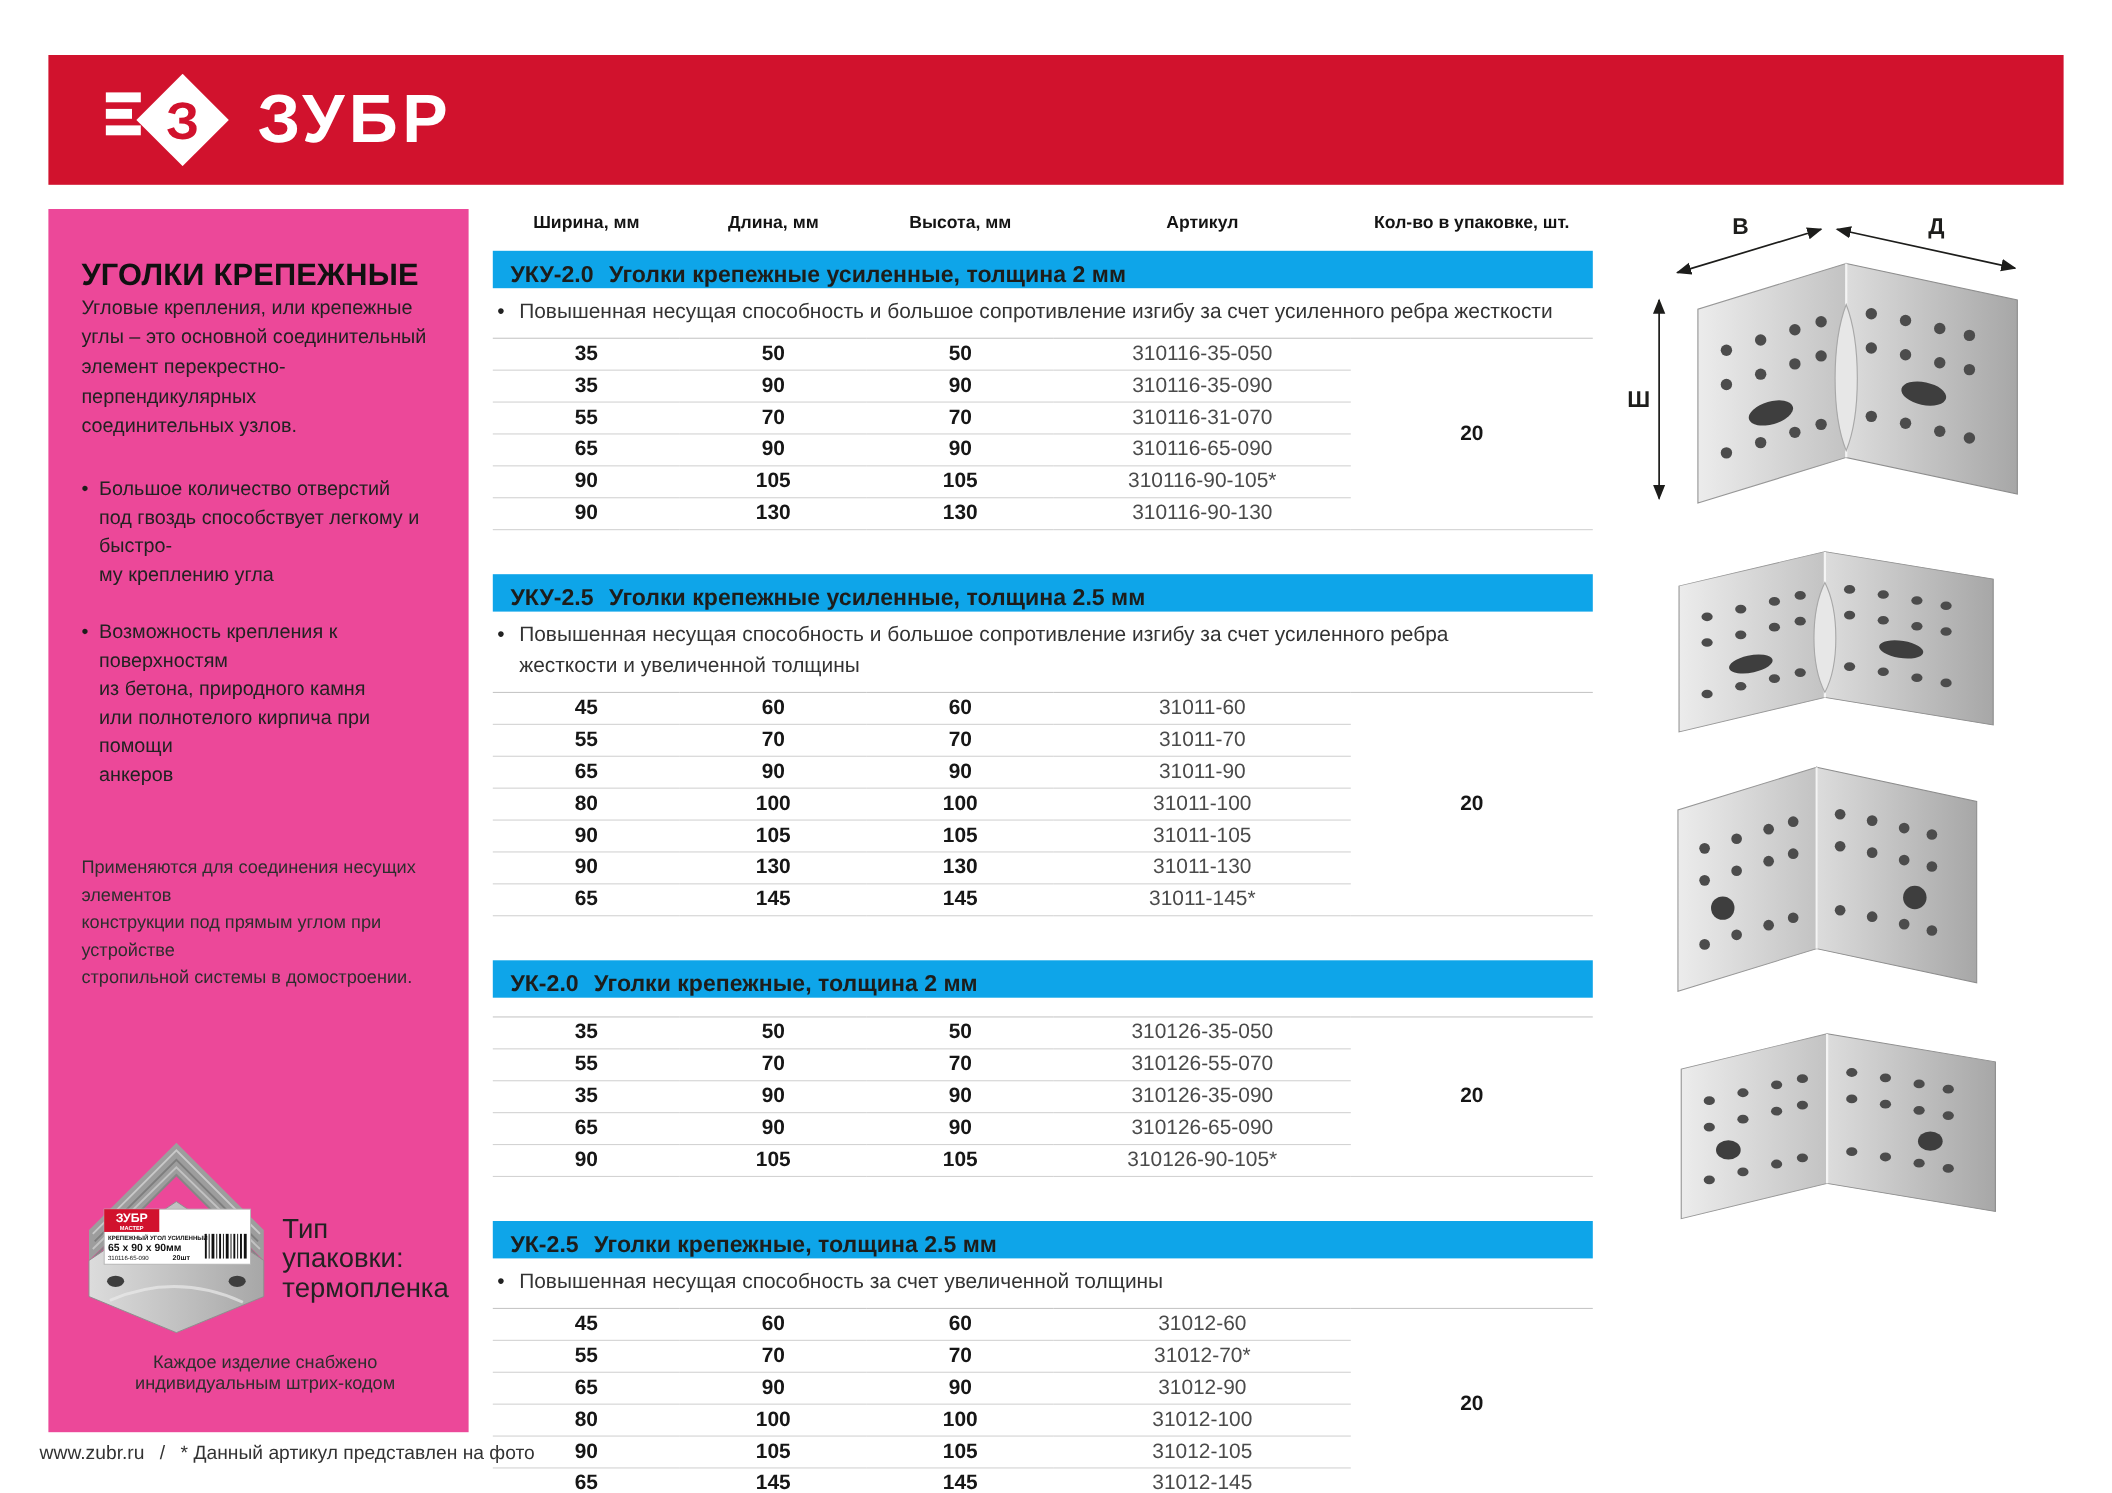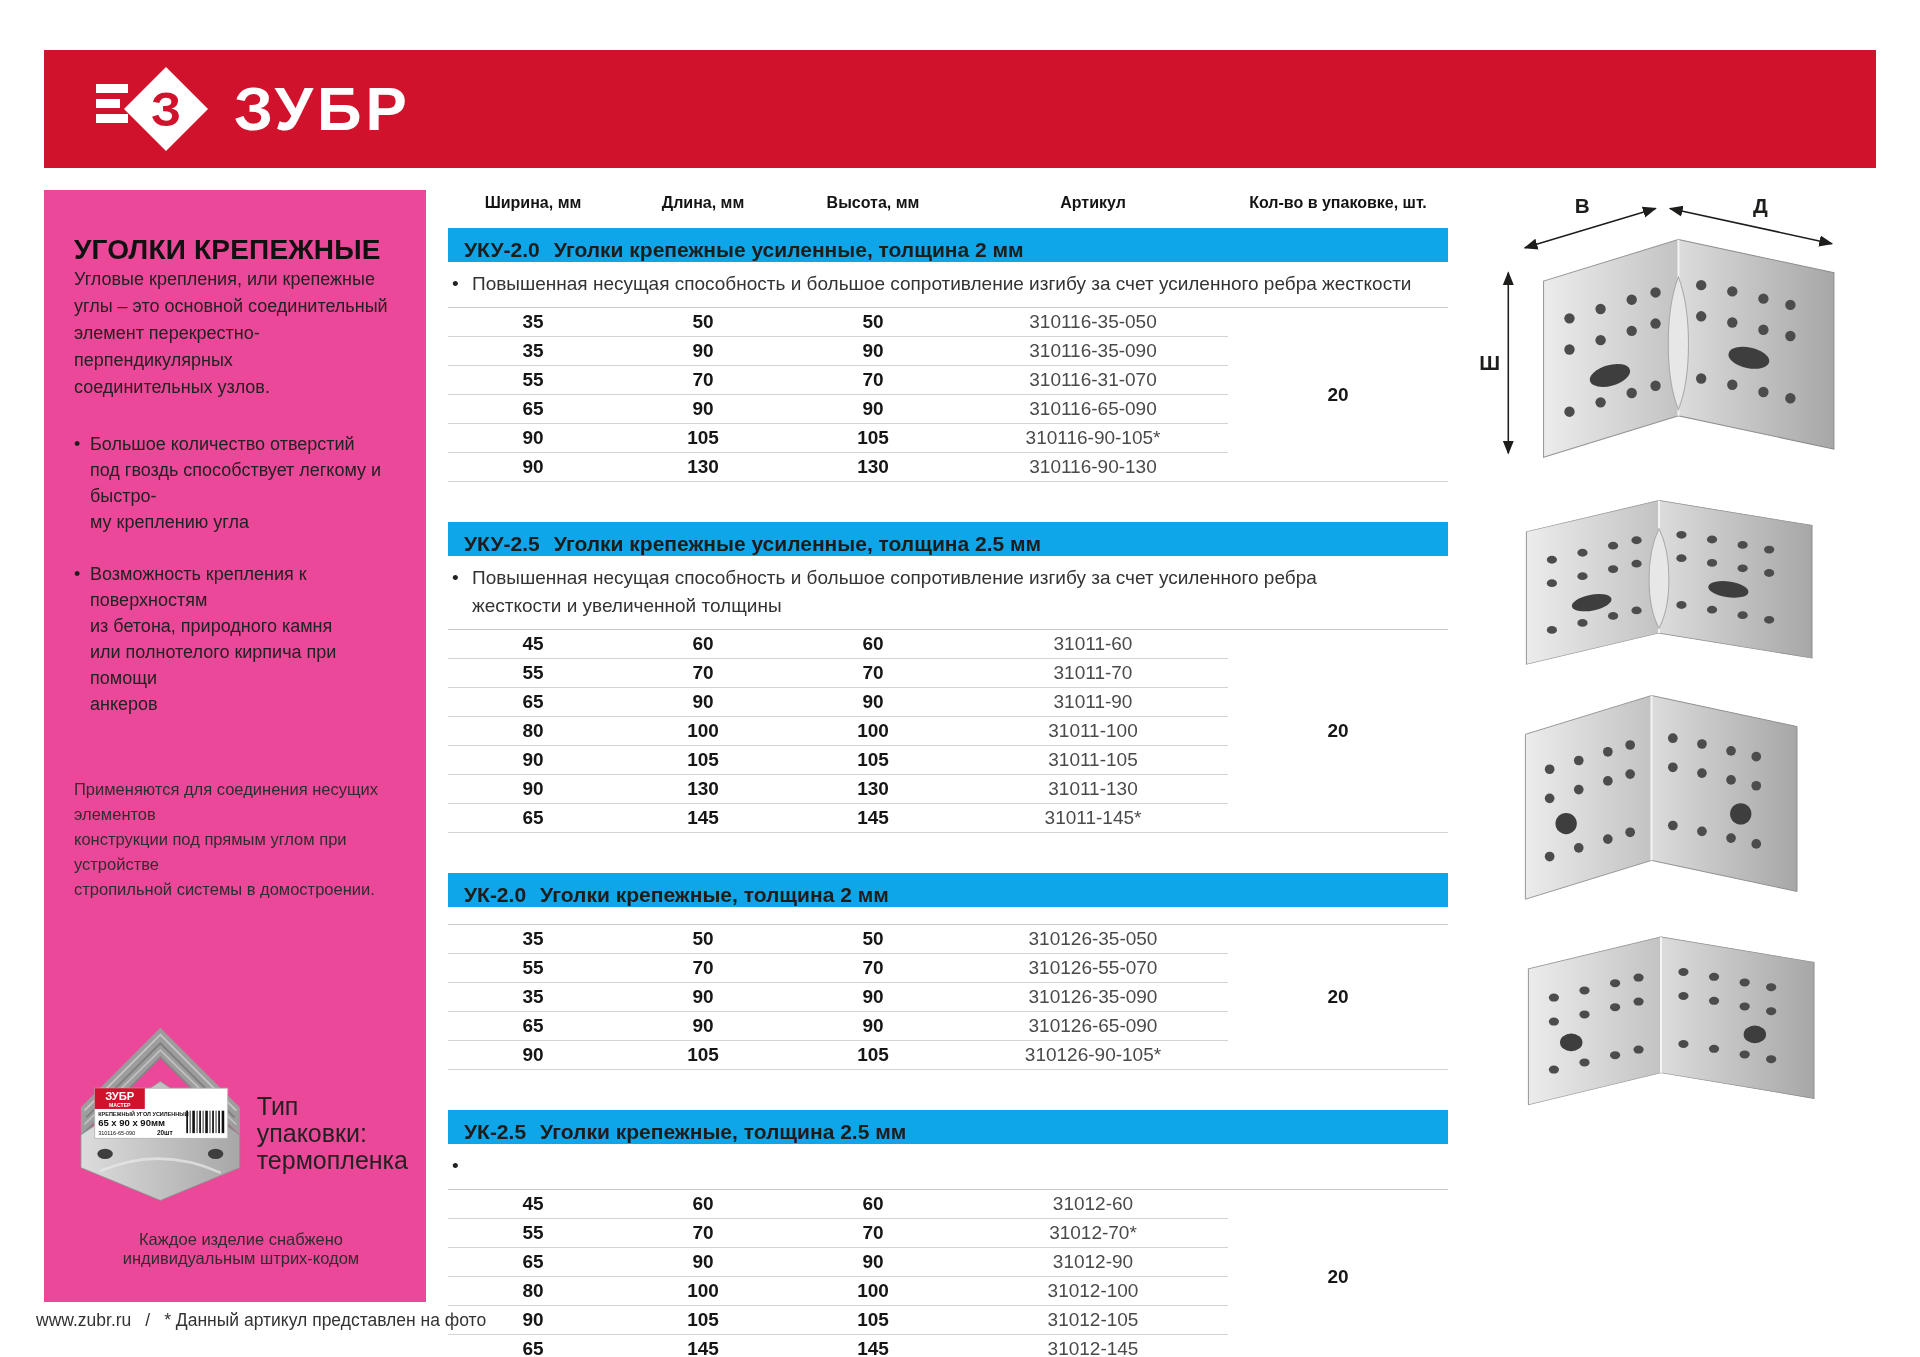--- a/index.html
+++ b/index.html
@@ -16,21 +16,21 @@
            padding:44px 18px 34px 30px;display:flex;flex-direction:column}
   .sidebar h1{font-size:28px;font-weight:800;letter-spacing:.2px;color:#111}
   .sidebar .intro{font-size:18px;line-height:27px;white-space:pre-line;color:#222}
   .sidebar ul{list-style:none;margin-top:30px}
   .sidebar li{display:flex;margin-bottom:26px}
   .sidebar li .b{width:16px;flex:0 0 16px;font-size:18px;line-height:26px}
   .sidebar li .t{font-size:18px;line-height:26px;white-space:pre-line;color:#222}
   .sidebar .note{margin-top:34px;font-size:16.5px;line-height:25px;white-space:pre-line;color:#2e2e2e}
   .pack-row{margin-top:auto;display:flex;align-items:flex-end}
   .pack-caption{font-size:25px;line-height:27px;white-space:pre-line;color:#222;margin:0 0 44px 10px}
-  .barcode-note{margin-top:12px;font-size:16.5px;color:#2e2e2e;text-align:center;width:100%}
+  .barcode-note{margin-top:1px;font-size:16.5px;color:#2e2e2e;text-align:center;width:100%}
 
   
   .content{position:absolute;left:448px;top:190px;width:1000px}
   table{width:100%;border-collapse:collapse;table-layout:fixed}
   col.c1,col.c2,col.c3{width:17%}
   col.c4{width:27%}
   col.c5{width:22%}
   .thead td{font-size:16px;font-weight:700;text-align:center;padding:4px 0 12px;color:#141414}
   .prod-section .band{background:#0ea5e9;height:34px;display:flex;align-items:flex-end;padding-left:16px;margin-top:40px}
   .prod-section:first-of-type .band{margin-top:4px}
@@ -403,20 +403,21 @@
     </table>
   </section>
 
   <section class="prod-section">
     <div class="band">
       <span class="code">УК-2.5</span>
       <span class="name">Уголки крепежные, толщина 2.5 мм</span>
     </div>
     <div class="desc">
       <span class="dot">•</span>
+      <span class="desc-text">Повышенная несущая способность за счет увеличенной толщины</span>
     </div>
     <table class="rows">
       <colgroup>
             <col class="c1">
             <col class="c2">
             <col class="c3">
             <col class="c4">
             <col class="c5">
           </colgroup>
       <tbody>

